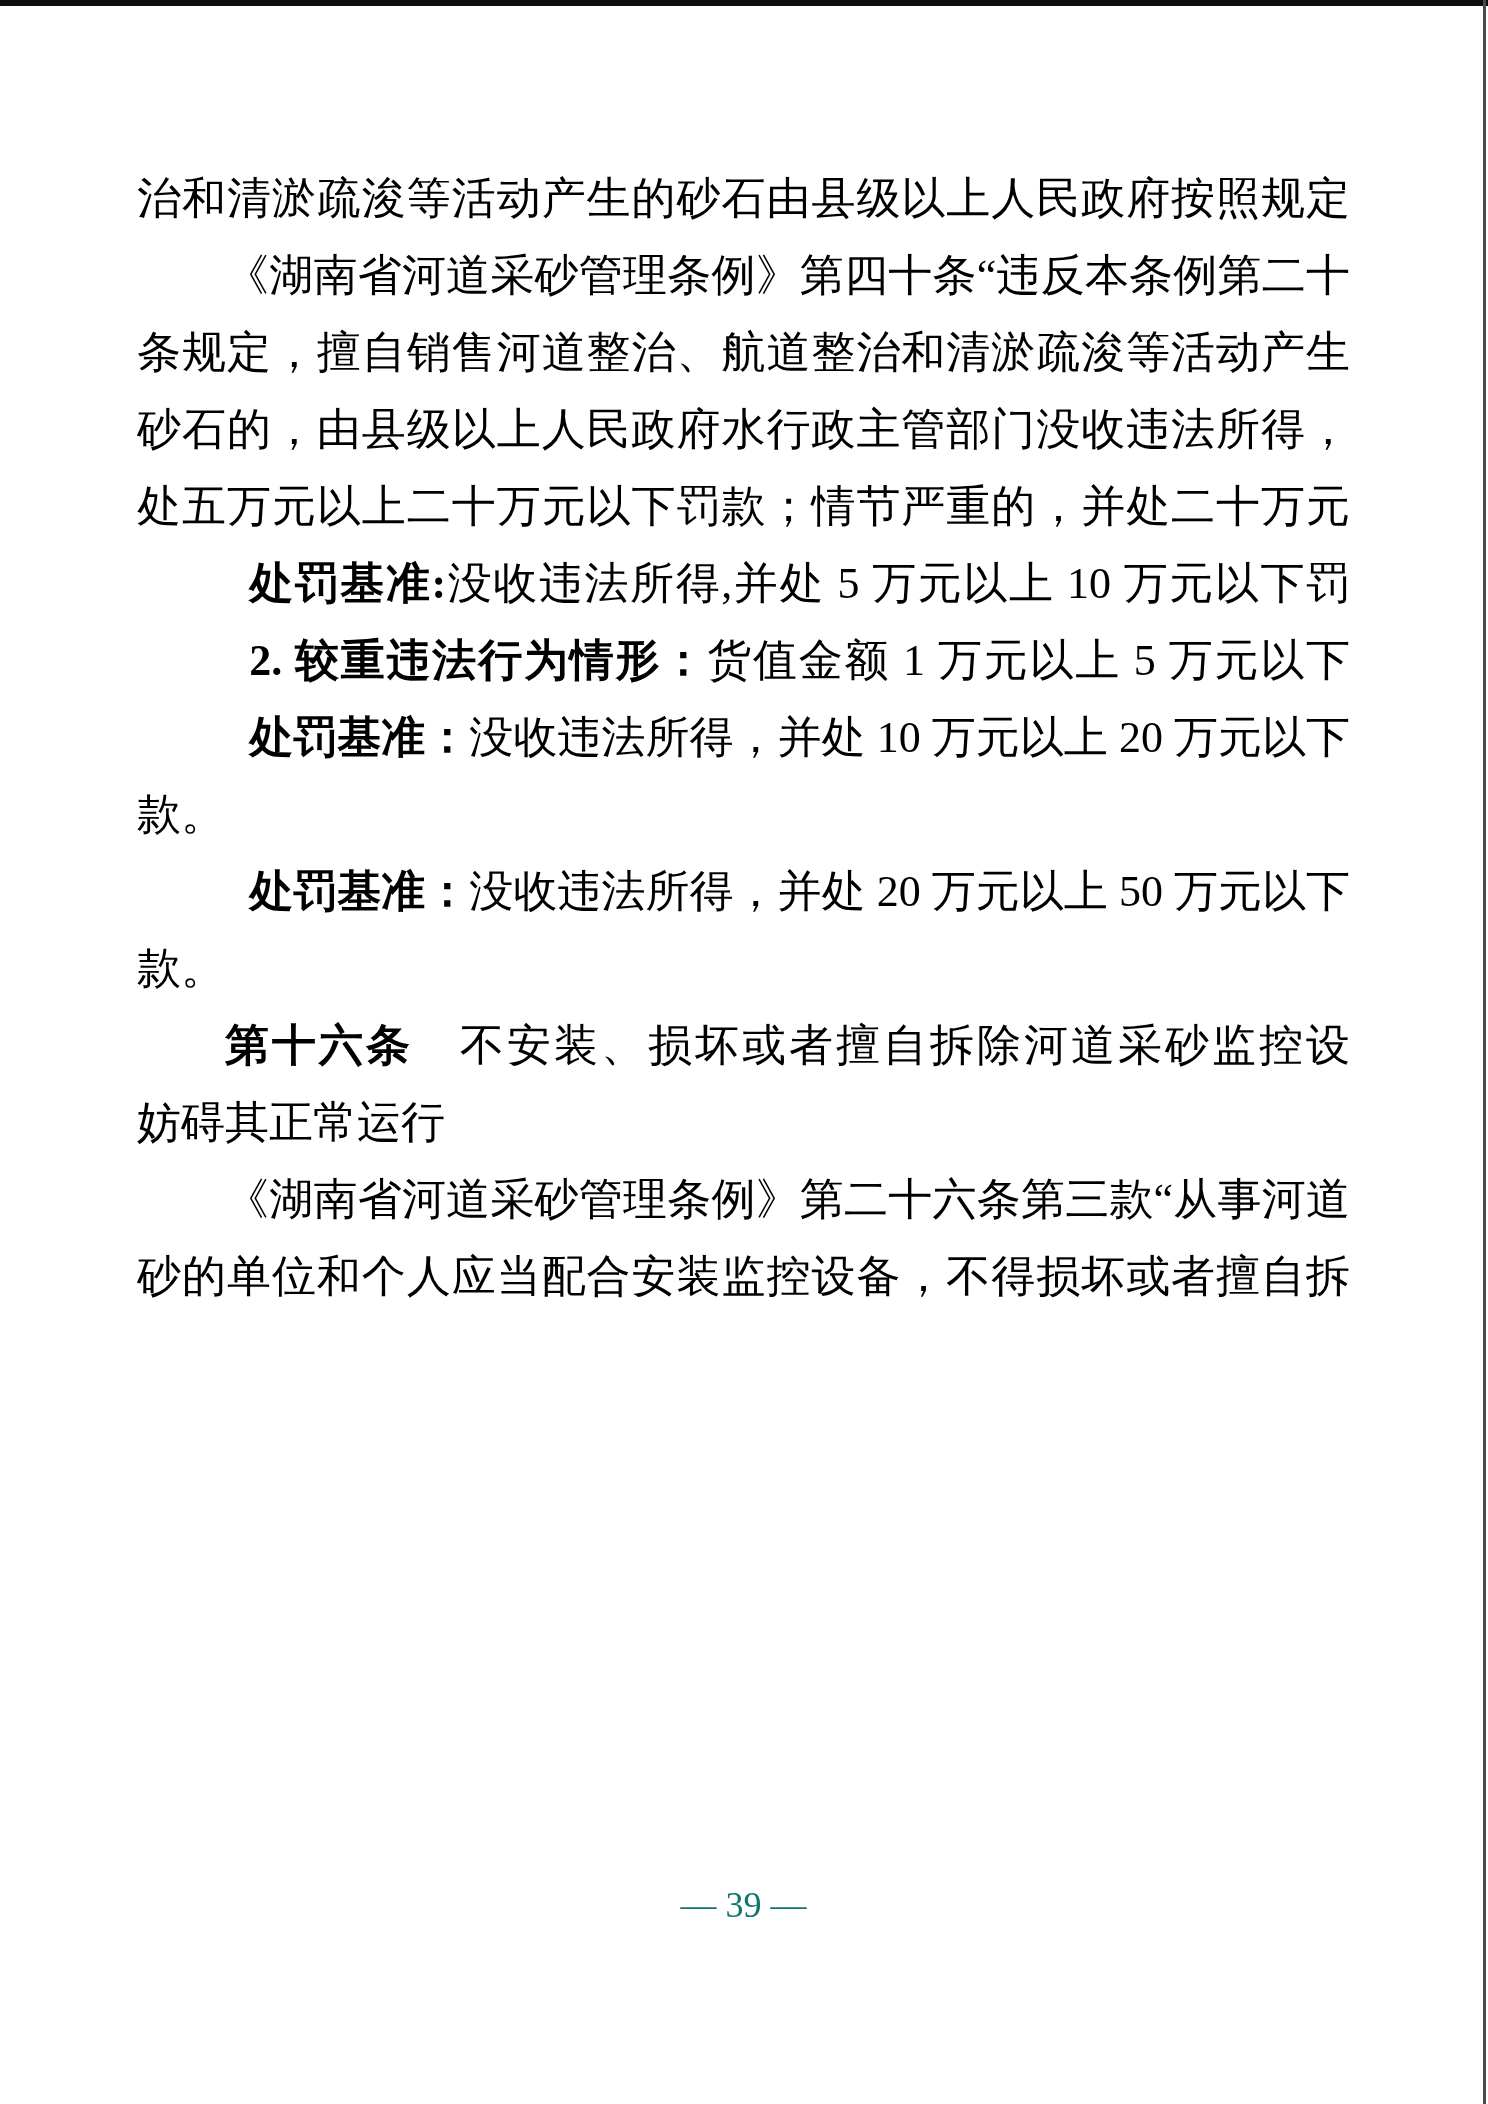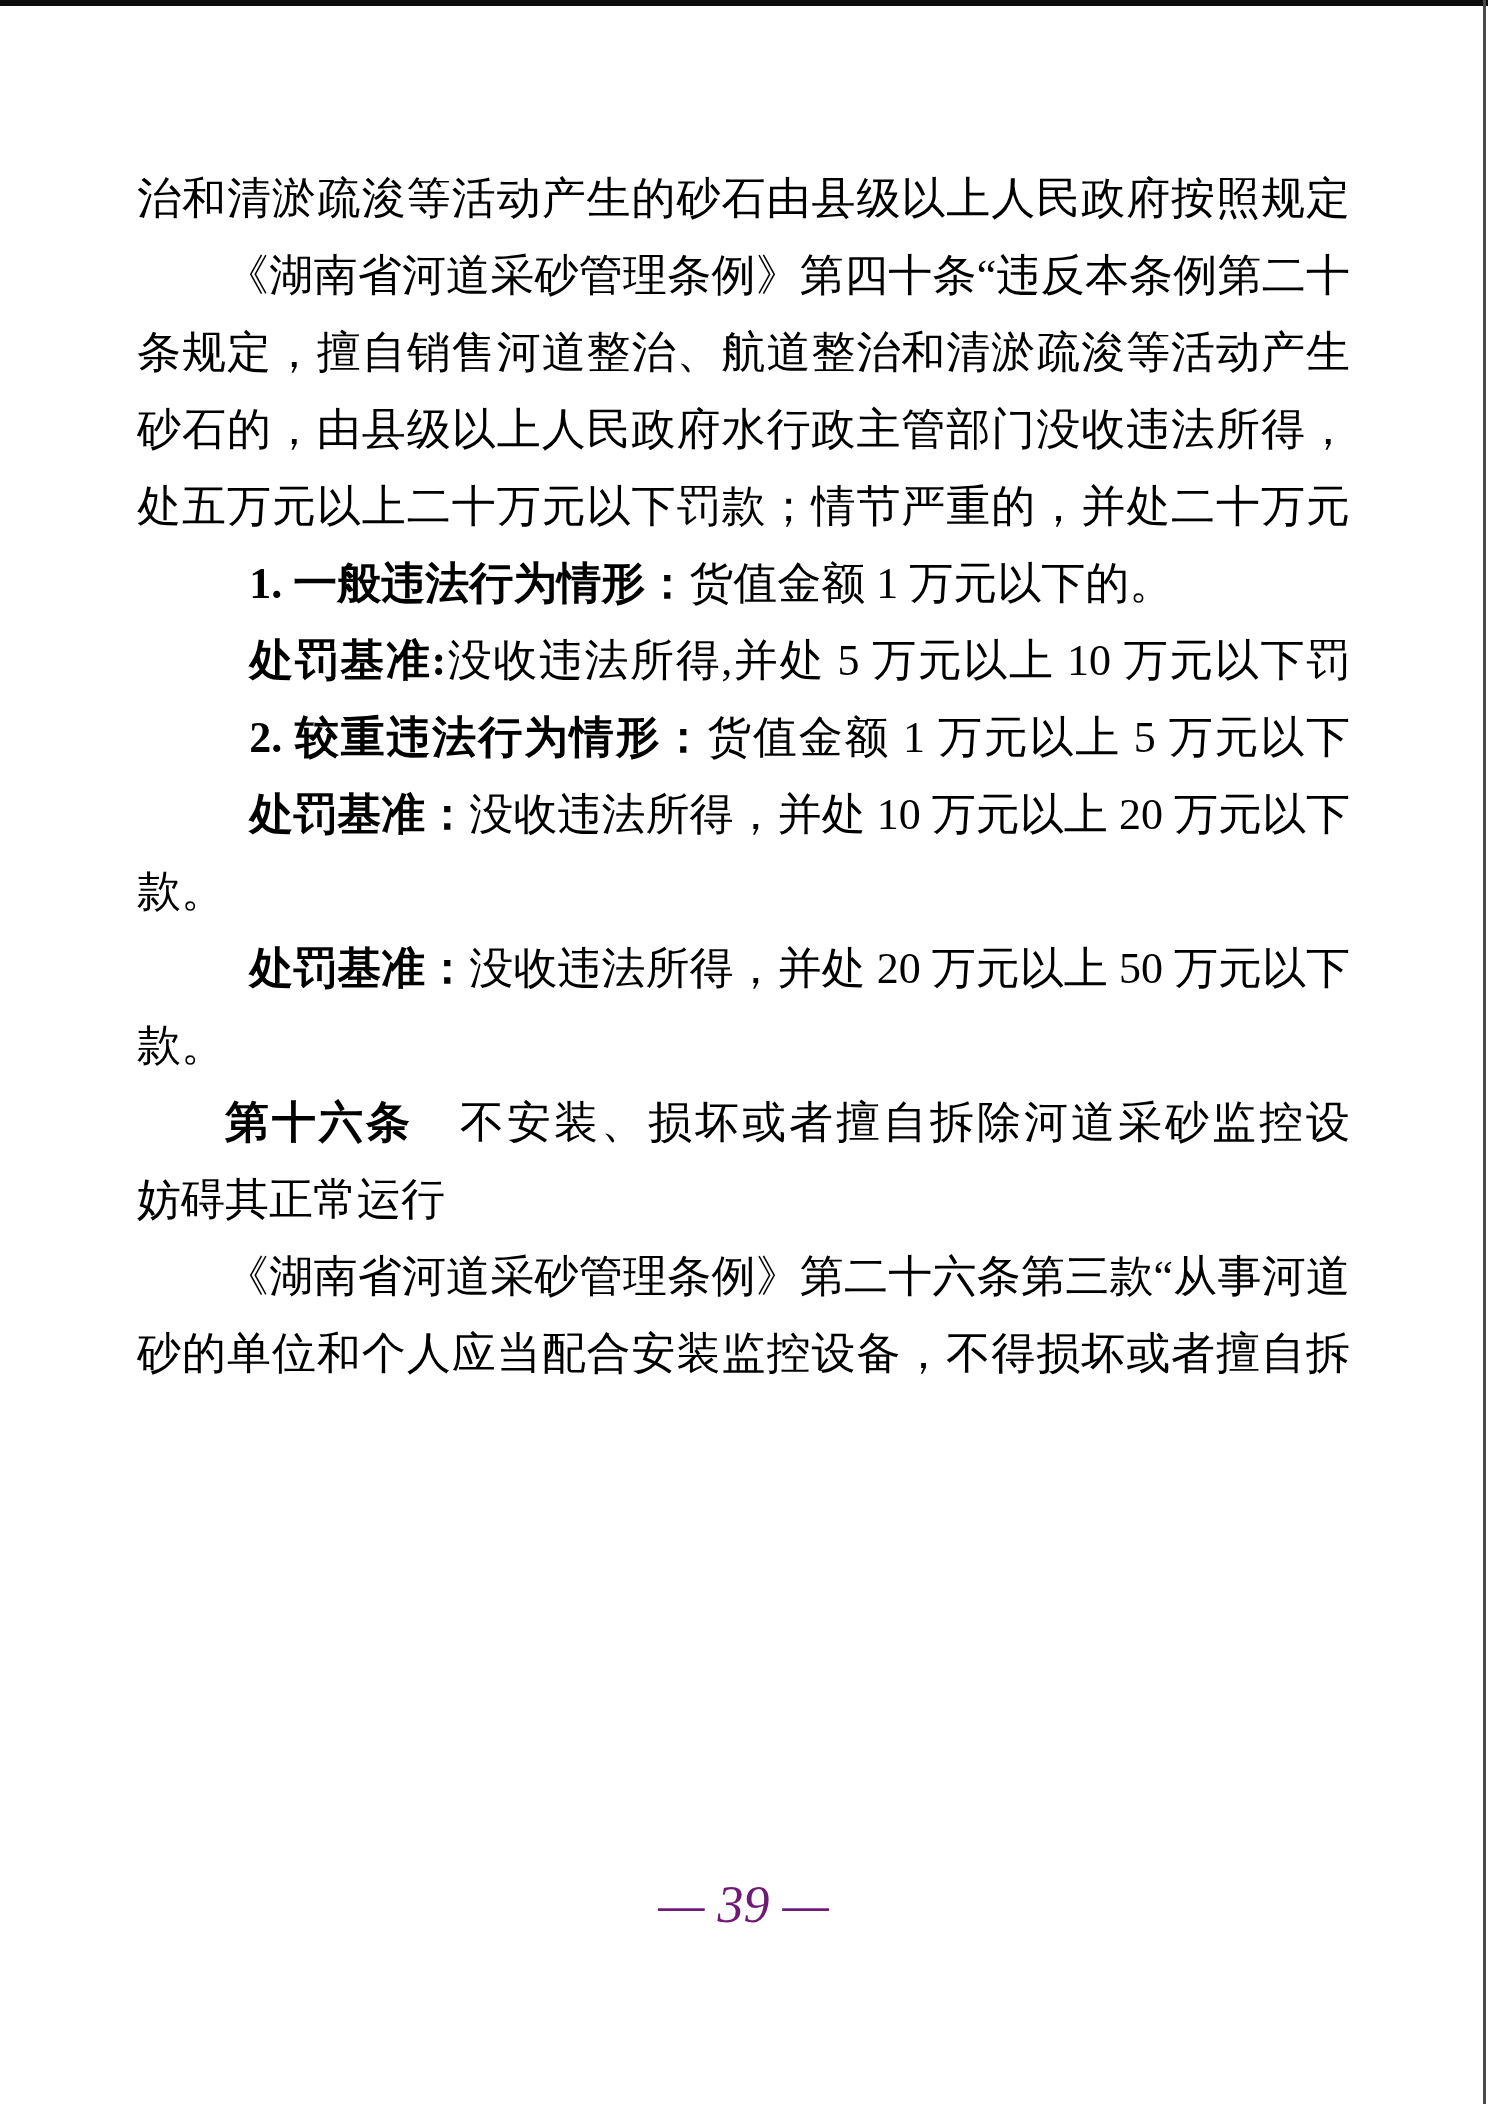--- a/index.html
+++ b/index.html
@@ -49,39 +49,37 @@
   p.line.ind2 { text-indent: 2.55em; }
   .b { font-weight: 700; }
   .page-number {
     position: absolute;
     left: 137px;
     top: 1880px;
     width: 1213px;
     height: 50px;
     line-height: 50px;
     text-align: center;
-    font-size: 52px;
-    color: #701a75;
-    font-style: italic;
+    font-size: 36px;
+    color: #0f766e;
   }
 </style>
 </head>
 <body>
 
 <div class="page">
   <div class="top-rule"></div>
   <div class="right-rule"></div>
 
   <div class="content">
     <p class="line full"><span>治和清淤疏浚等活动产生的砂石由县级以上人民政府按照规定统</span></p>
     <p class="line ind full"><span>《湖南省河道采砂管理条例》第四十条“违反本条例第二十三</span></p>
     <p class="line full"><span>条规定，擅自销售河道整治、航道整治和清淤疏浚等活动产生的</span></p>
     <p class="line full"><span>砂石的，由县级以上人民政府水行政主管部门没收违法所得，并</span></p>
     <p class="line full"><span>处五万元以上二十万元以下罚款；情节严重的，并处二十万元以</span></p>
-    <p class="line ind2"><span class="b">1. 一般违法行为情形：</span><span>货值金额 1 万元以下的。</span></p>
     <p class="line ind2 full"><span class="b">处罚基准:</span><span>没收违法所得,并处 5 万元以上 10 万元以下罚款。</span></p>
     <p class="line ind2 full"><span class="b">2. 较重违法行为情形：</span><span>货值金额 1 万元以上 5 万元以下的。</span></p>
     <p class="line ind2 full"><span class="b">处罚基准：</span><span>没收违法所得，并处 10 万元以上 20 万元以下罚</span></p>
     <p class="line"><span>款。</span></p>
     <p class="line ind2 full"><span class="b">处罚基准：</span><span>没收违法所得，并处 20 万元以上 50 万元以下罚</span></p>
     <p class="line"><span>款。</span></p>
     <p class="line ind full"><span class="b">第十六条</span><span>　不安装、损坏或者擅自拆除河道采砂监控设备，</span></p>
     <p class="line"><span>妨碍其正常运行</span></p>
     <p class="line ind full"><span>《湖南省河道采砂管理条例》第二十六条第三款“从事河道采</span></p>
     <p class="line full"><span>砂的单位和个人应当配合安装监控设备，不得损坏或者擅自拆除，</span></p>

